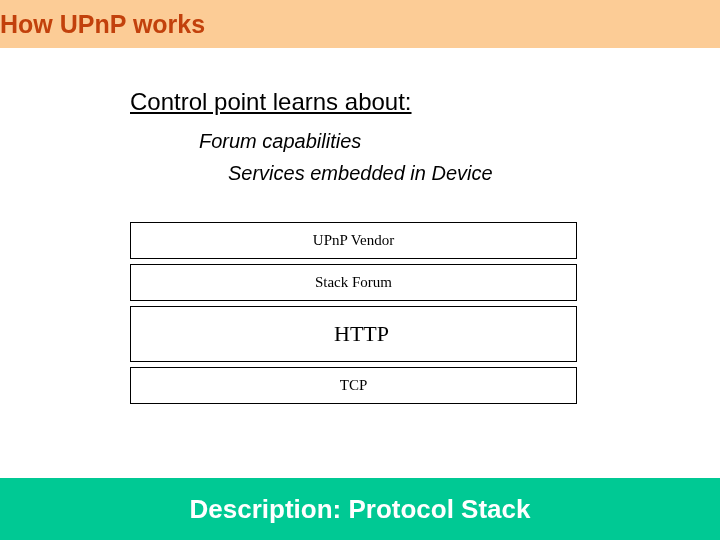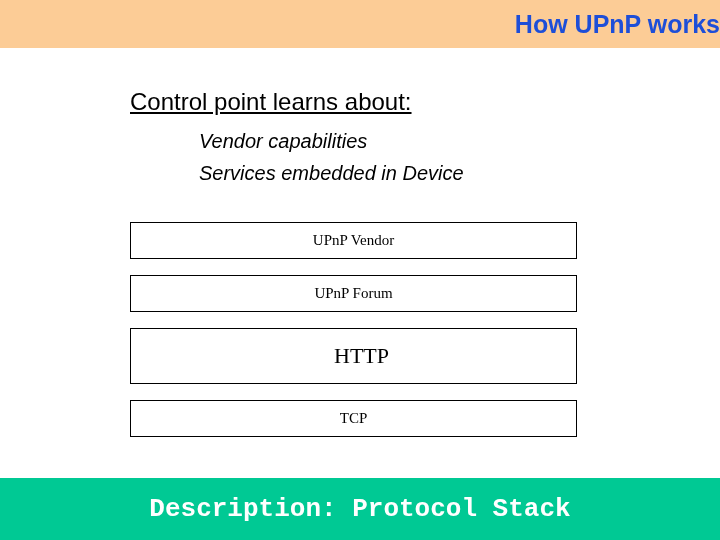--- a/index.html
+++ b/index.html
@@ -31,25 +31,25 @@
     height: 48px;
     background: #fccc96;
   }
   .title-text {
     position: absolute;
     left: 0;
     top: 0;
     width: 720px;
     height: 48px;
     line-height: 48px;
-    text-align: right;
+    text-align: left;
     font-family: "Liberation Sans", sans-serif;
     font-size: 25px;
     font-weight: bold;
-    color: #1d4ed8;
+    color: #c2410c;
     letter-spacing: 0px;
   }
 
   
   .body-area {
     position: absolute;
     left: 0;
     top: 48px;
     width: 720px;
   }
@@ -69,35 +69,35 @@
     position: absolute;
     left: 199px;
     font-family: "Liberation Sans", sans-serif;
     font-size: 20px;
     font-style: italic;
     font-weight: normal;
     color: #000000;
     white-space: nowrap;
   }
   .sub-line-1 { top: 82px; }
-  .sub-line-2 { top: 114px; }
+  .sub-line-2 { top: 114px; margin-left: 29px; }
 
   
   .stack {
     position: absolute;
     left: 130px;
     top: 222px;
     width: 447px;
   }
   .layer-box {
     box-sizing: border-box;
     width: 447px;
     border: 1.5px solid #000000;
     background: #ffffff;
-    margin-bottom: 16px;
+    margin-bottom: 5px;
     display: flex;
     align-items: center;
     justify-content: center;
     font-family: "Liberation Serif", serif;
     color: #000000;
   }
   .layer-box.h-small { height: 37px; font-size: 15px; }
   .layer-box.h-big   { height: 56px; font-size: 22px; padding-left: 16px; }
   .layer-box:last-child { margin-bottom: 16px; }
 
@@ -111,44 +111,44 @@
     background: #00c994;
   }
   .footer-text {
     position: absolute;
     left: 0;
     top: 0;
     width: 720px;
     height: 62px;
     line-height: 62px;
     text-align: center;
-    font-family: Liberation Mono, monospace;
+    font-family: Liberation Sans, sans-serif;
     font-size: 26px;
     font-weight: bold;
     color: #ffffff;
   }
 </style>
 </head>
 <body>
 
 <div class="slide">
 
   <div class="title-band">
     <div class="title-text">How UPnP works</div>
   </div>
 
   <div class="body-area">
     <div class="lead-line">Control point learns about:</div>
-    <div class="sub-line sub-line-1">Vendor capabilities</div>
+    <div class="sub-line sub-line-1">Forum capabilities</div>
     <div class="sub-line sub-line-2">Services embedded in Device</div>
   </div>
 
   <div class="stack">
     <div class="layer-box h-small">UPnP Vendor</div>
-    <div class="layer-box h-small">UPnP Forum</div>
+    <div class="layer-box h-small">Stack Forum</div>
     <div class="layer-box h-big">HTTP</div>
     <div class="layer-box h-small">TCP</div>
   </div>
 
   <div class="footer-band">
     <div class="footer-text">Description: Protocol Stack</div>
   </div>
 
 </div>
 

